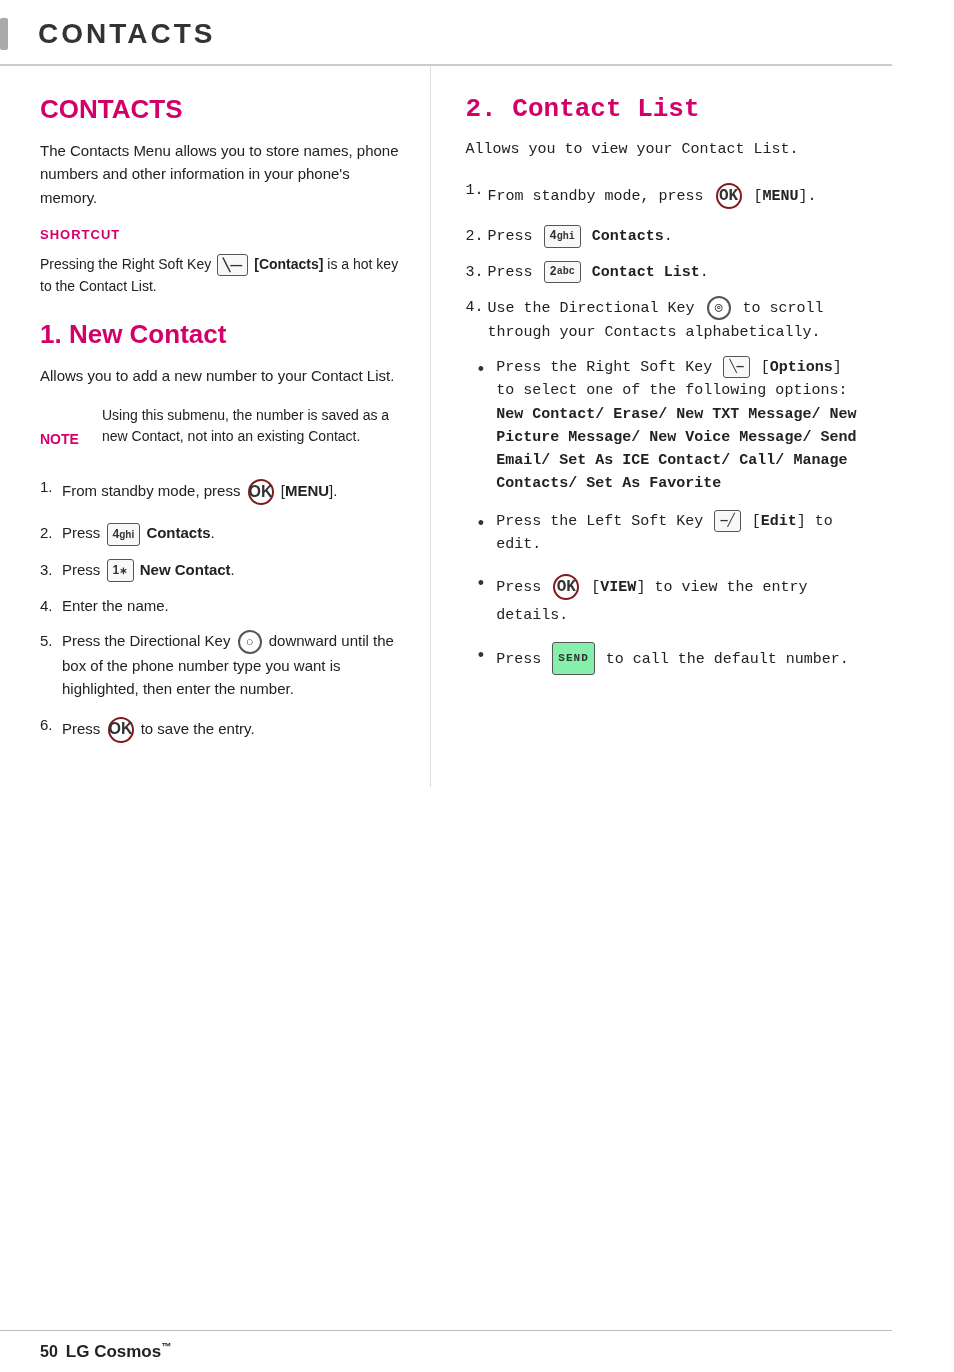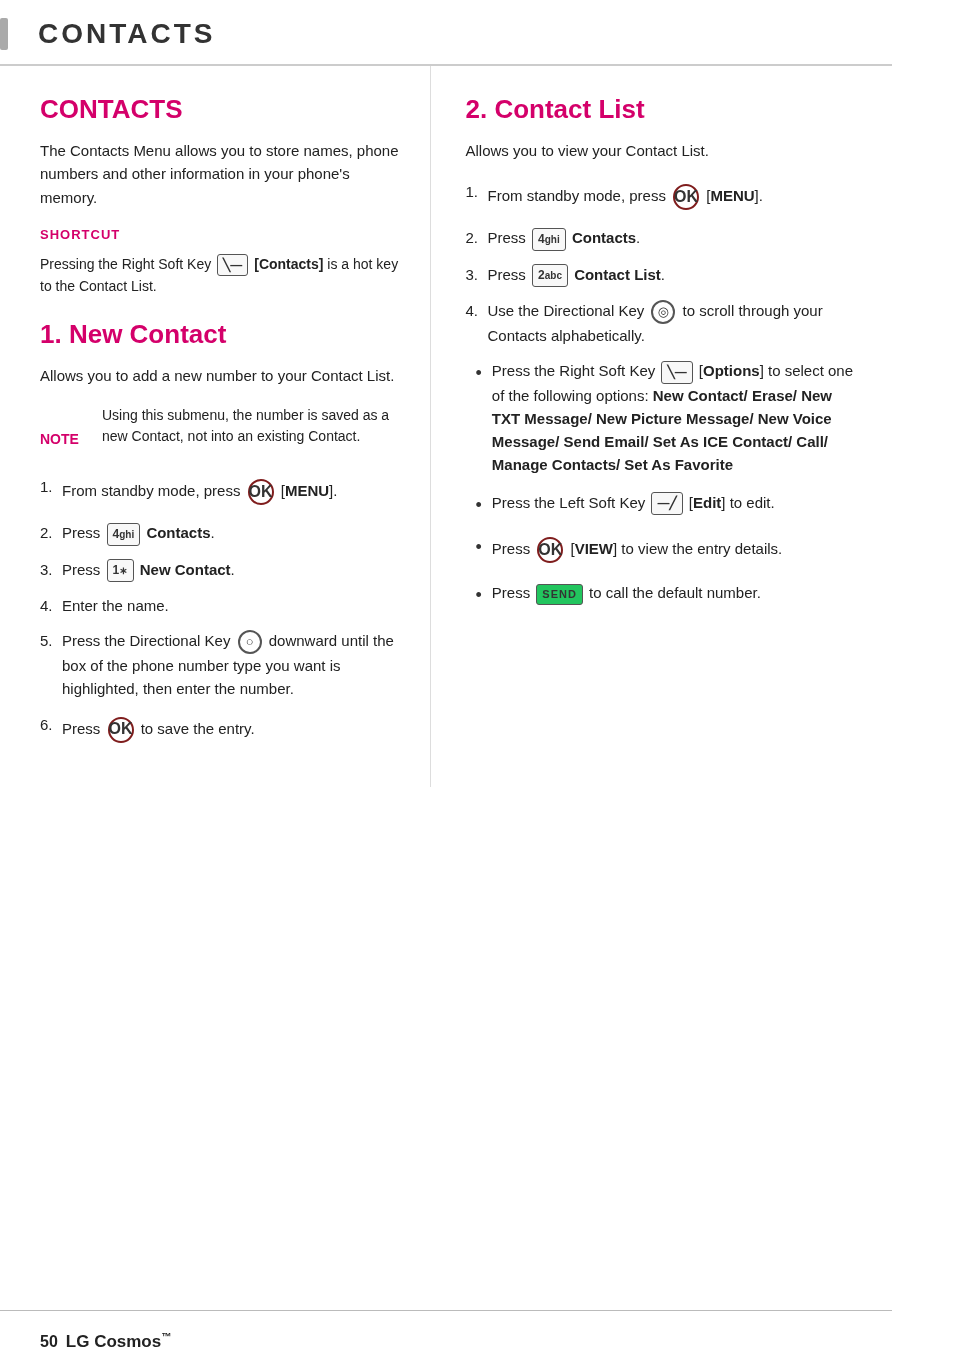--- a/index.html
+++ b/index.html
@@ -52,20 +52,21 @@
 
     .left-col {
       width: 460px;
       padding: 28px 30px 28px 40px;
       border-right: 1px solid #ddd;
     }
 
     .right-col {
       width: 494px;
       padding: 28px 30px 28px 35px;
+      font-family: Liberation Mono, monospace;
     }
 
     
     .section-title-pink {
       font-size: 26px;
       font-weight: 700;
       color: #d4006a;
       margin-bottom: 14px;
     }
 
@@ -160,24 +161,24 @@
       margin: 4px 3px;
       vertical-align: middle;
     }
 
     .send-box {
       display: inline-flex;
       align-items: center;
       justify-content: center;
       border: 1.5px solid #555;
       border-radius: 3px;
-      padding: 1px 5px;
+      padding: 7px 5px;
       font-size: 11px;
       color: #333;
-      background: #22c55e;
+      background: #86efac;
       margin: 0 2px;
       vertical-align: middle;
       font-weight: 600;
       letter-spacing: 1px;
     }
 
     .dir-icon {
       display: inline-flex;
       align-items: center;
       justify-content: center;
@@ -230,21 +231,21 @@
       flex: 1;
     }
 
     
     .page-footer {
       position: absolute;
       bottom: 0;
       left: 0;
       right: 0;
       border-top: 1.5px solid #bbb;
-      padding: 20px 40px;
+      padding: 10px 40px;
       display: flex;
       align-items: center;
     }
     .footer-page-num {
       font-size: 16px;
       font-weight: 700;
       margin-right: 8px;
     }
     .footer-brand {
       font-size: 17px;

